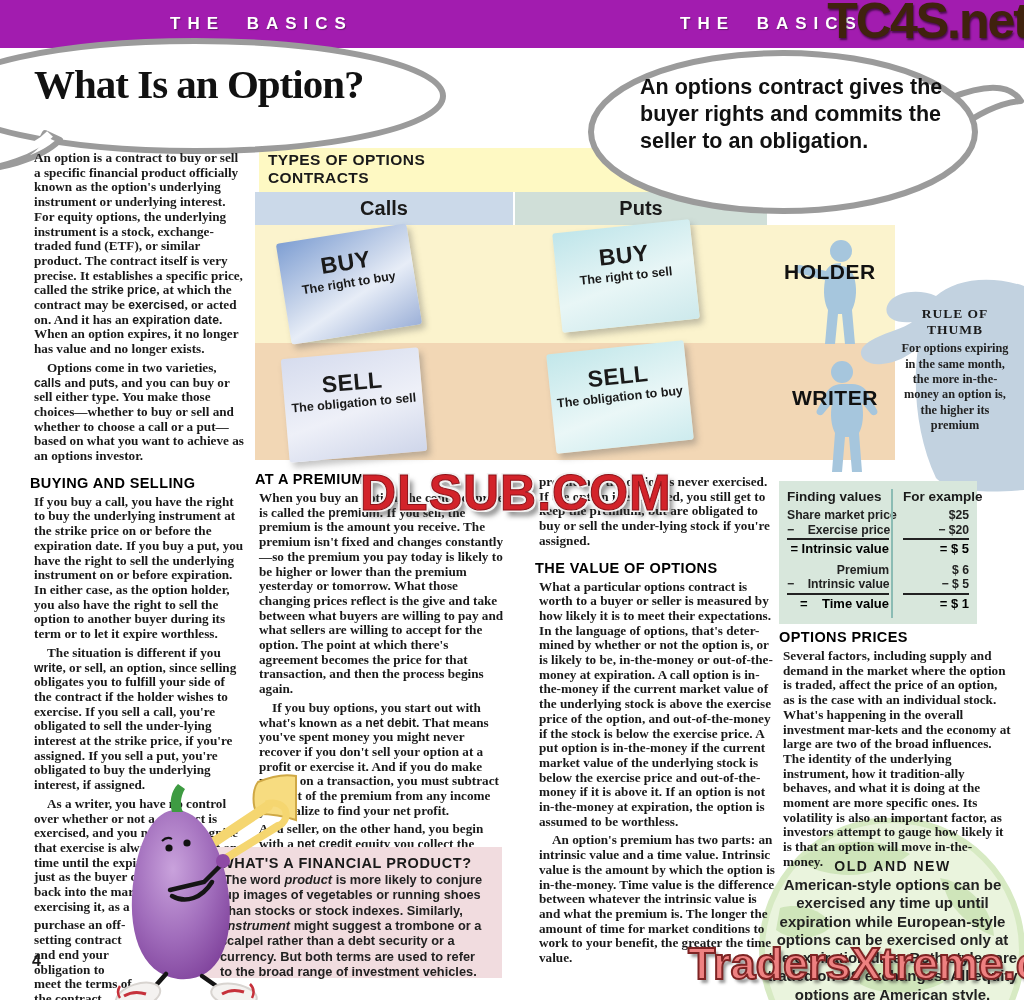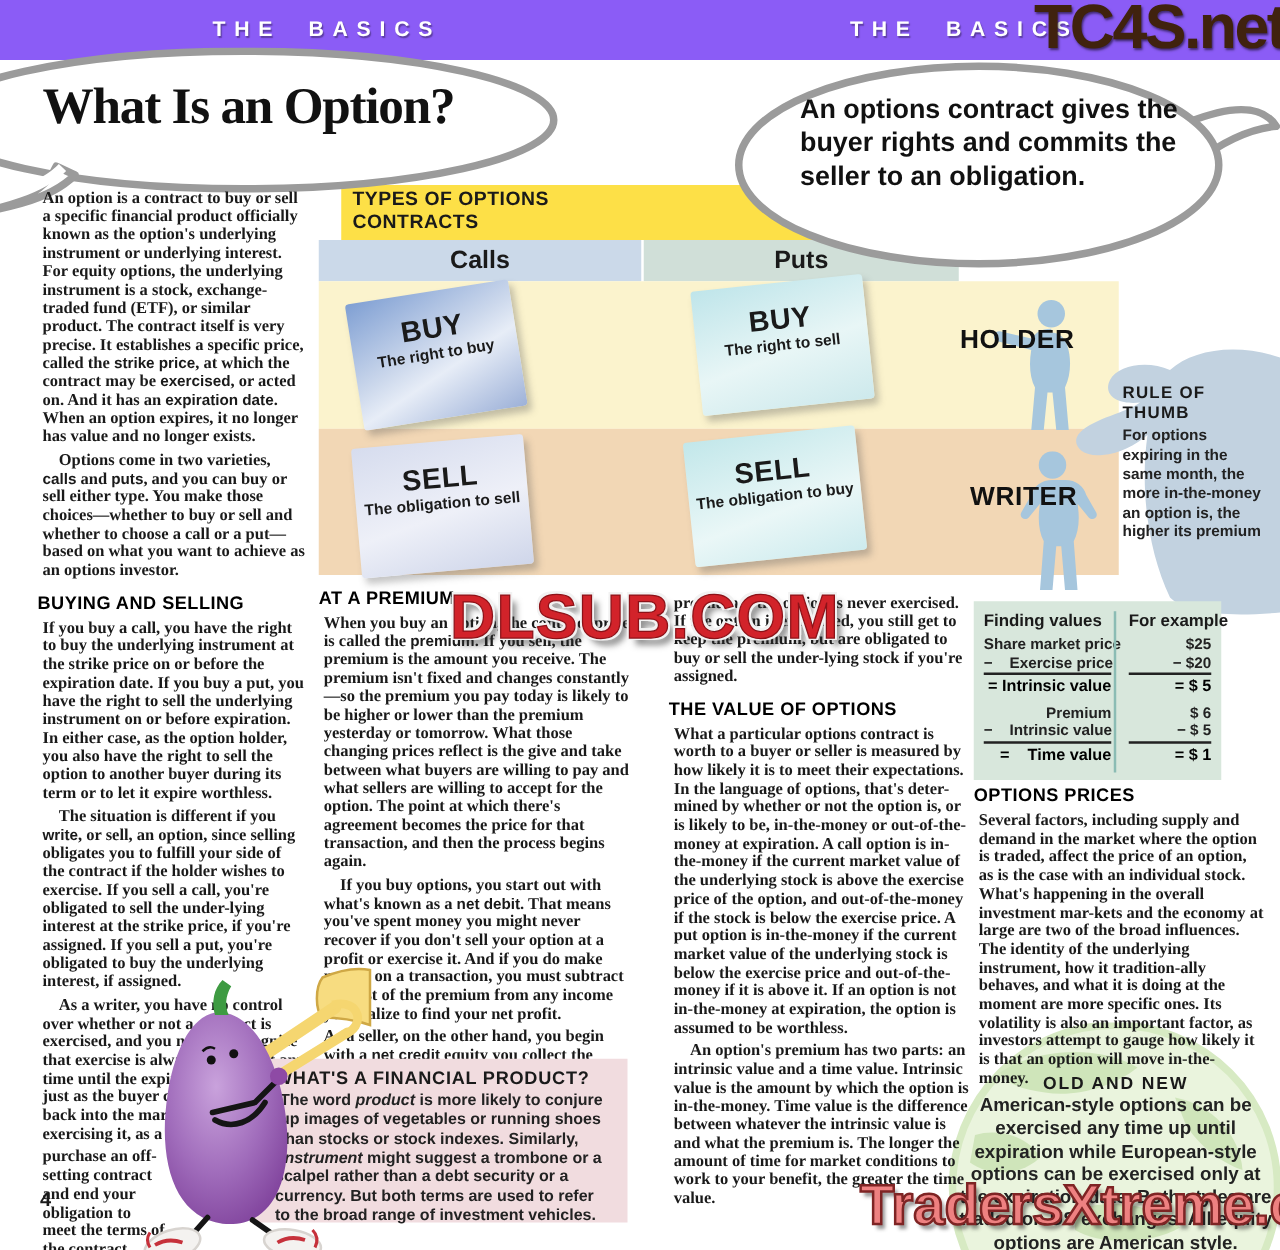--- a/index.html
+++ b/index.html
@@ -1,20 +1,20 @@
 <!DOCTYPE html>
 <html><head>
 <meta charset="utf-8">
 <style>
   html,body{margin:0;padding:0;}
   #page{position:relative;width:1024px;height:1000px;background:#fff;overflow:hidden;
         font-family:"Liberation Serif",serif;color:#1a1a1a;}
 
   
-  #banner{position:absolute;left:0;top:0;width:1024px;height:48px;background:#8b5cf6;z-index:1;}
+  #banner{position:absolute;left:0;top:0;width:1024px;height:48px;background:#a21caf;z-index:1;}
   .banner-label{position:absolute;top:14px;font-family:"Liberation Sans",sans-serif;font-weight:bold;
         font-size:17px;letter-spacing:7px;word-spacing:10px;color:#fff;text-shadow:1px 1px 1px rgba(0,0,0,.35);}
   #banner-label-left{left:170px;}
   #banner-label-right{left:680px;}
   #wm-tc4s{position:absolute;right:-4px;top:-8px;z-index:9;font-family:"Liberation Sans",sans-serif;
         font-weight:bold;font-size:50px;letter-spacing:-2px;color:#40220e;
         text-shadow:1px 2px 2px rgba(0,0,0,.55);}
 
   
   .bubble-svg{position:absolute;z-index:2;}
@@ -32,21 +32,21 @@
   #col-prices{left:779px;top:629px;width:236px;}
   p.body{margin:4px;font-size:13.2px;line-height:14.7px;font-weight:bold;}
   p.indent{text-indent:13px;}
   p.narrow{width:98px;}
   h3.sec{margin:11px 0 3px 0;font-family:"Liberation Sans",sans-serif;font-weight:bold;
         font-size:14.5px;letter-spacing:.4px;color:#000;}
   p.body b{font-family:"Liberation Sans",sans-serif;font-size:12.2px;}
 
   
   #types-table{position:absolute;left:255px;top:148px;width:640px;height:312px;z-index:1;}
-  #tt-titleband{position:absolute;left:18px;top:0;width:640px;height:44px;background:#fde047;}
+  #tt-titleband{position:absolute;left:4px;top:0;width:640px;height:44px;background:#fef9c3;}
   #tt-title{position:absolute;left:9px;top:3px;width:210px;font-family:"Liberation Sans",sans-serif;
         font-weight:bold;font-size:15.5px;line-height:1.18;letter-spacing:.4px;}
   .tt-colhead{position:absolute;top:44px;height:33px;font-family:"Liberation Sans",sans-serif;
         font-weight:bold;font-size:20px;text-align:center;line-height:33px;}
   #tt-calls{left:0;width:258px;background:#cbd9e9;}
   #tt-puts{left:260px;width:252px;background:#d0dfd8;}
   #tt-rowbuy{position:absolute;left:0;top:77px;width:640px;height:118px;background:#fbf3cd;}
   #tt-rowsell{position:absolute;left:0;top:195px;width:640px;height:117px;background:#f2d7b5;}
   .note{position:absolute;z-index:3;text-align:center;font-family:"Liberation Sans",sans-serif;
         box-shadow:3px 5px 6px rgba(90,90,90,.35);border-radius:3px;}
@@ -54,31 +54,31 @@
   .note .sub{font-weight:bold;font-size:12.5px;line-height:1.15;}
   #note-cb{left:28px;top:85px;width:132px;height:102px;transform:rotate(-9deg);
         background:linear-gradient(155deg,#7f9fd3 0%,#ccd8ec 45%,#e7edf7 60%,#9db1d8 100%);}
   #note-pb{left:302px;top:78px;width:138px;height:100px;transform:rotate(-6deg);
         background:linear-gradient(165deg,#bfe5ea 0%,#e8f6f6 55%,#cde9ec 100%);}
   #note-cs{left:30px;top:205px;width:138px;height:104px;transform:rotate(-5deg);
         background:linear-gradient(165deg,#d6dcee 0%,#eef0f8 55%,#cfd6ea 100%);}
   #note-ps{left:296px;top:199px;width:138px;height:100px;transform:rotate(-6deg);
         background:linear-gradient(165deg,#c2e7ea 0%,#eaf7f7 60%,#cdebee 100%);}
   .figure-label{position:absolute;z-index:4;font-family:"Liberation Sans",sans-serif;font-weight:bold;
-        font-size:21px;letter-spacing:.5px;color:#111;}
+        font-size:21px;letter-spacing:.5px;color:#111;margin-left:16px;}
   #holder-label{left:513px;top:112px;}
   #writer-label{left:521px;top:238px;}
   .person{position:absolute;z-index:2;}
   #holder-figure{left:538px;top:92px;}
   #writer-figure{left:543px;top:213px;}
 
   
   #thumb-svg{position:absolute;left:856px;top:278px;z-index:1;}
   #rule-thumb{position:absolute;left:898px;top:306px;width:114px;z-index:2;
-        font-family:Liberation Sans, sans-serif;}
+        font-family:Liberation Serif, serif;text-align:center;}
   #rule-thumb h4{margin:0 0 3px 0;font-size:13.5px;letter-spacing:1px;line-height:1.2;}
   #rule-thumb p{margin:0;font-size:12.3px;font-weight:bold;line-height:1.25;color:#222;}
 
   
   #values-table{position:absolute;left:779px;top:481px;width:198px;height:143px;background:#d8e7dc;
         z-index:2;font-family:"Liberation Sans",sans-serif;display:flex;padding:8px 8px 6px 8px;
         box-sizing:border-box;}
   .vt-col{display:flex;flex-direction:column;}
   .vt-left{width:102px;}
   .vt-right{width:66px;margin-left:auto;}

